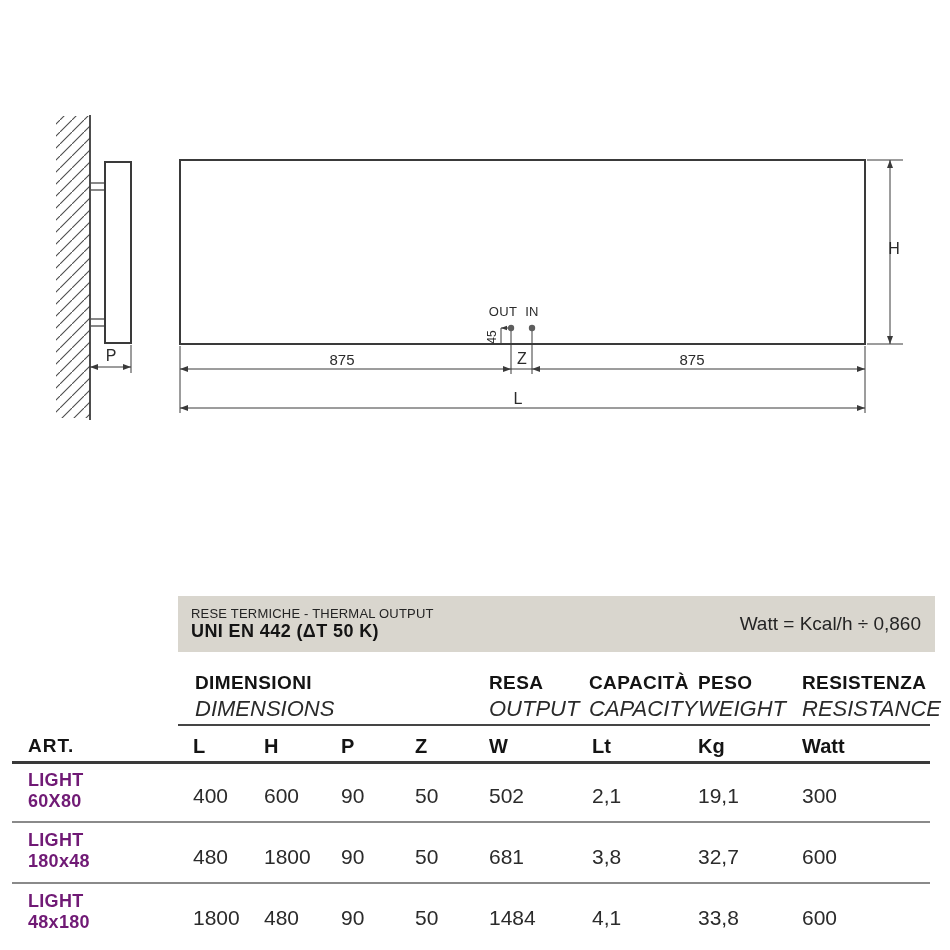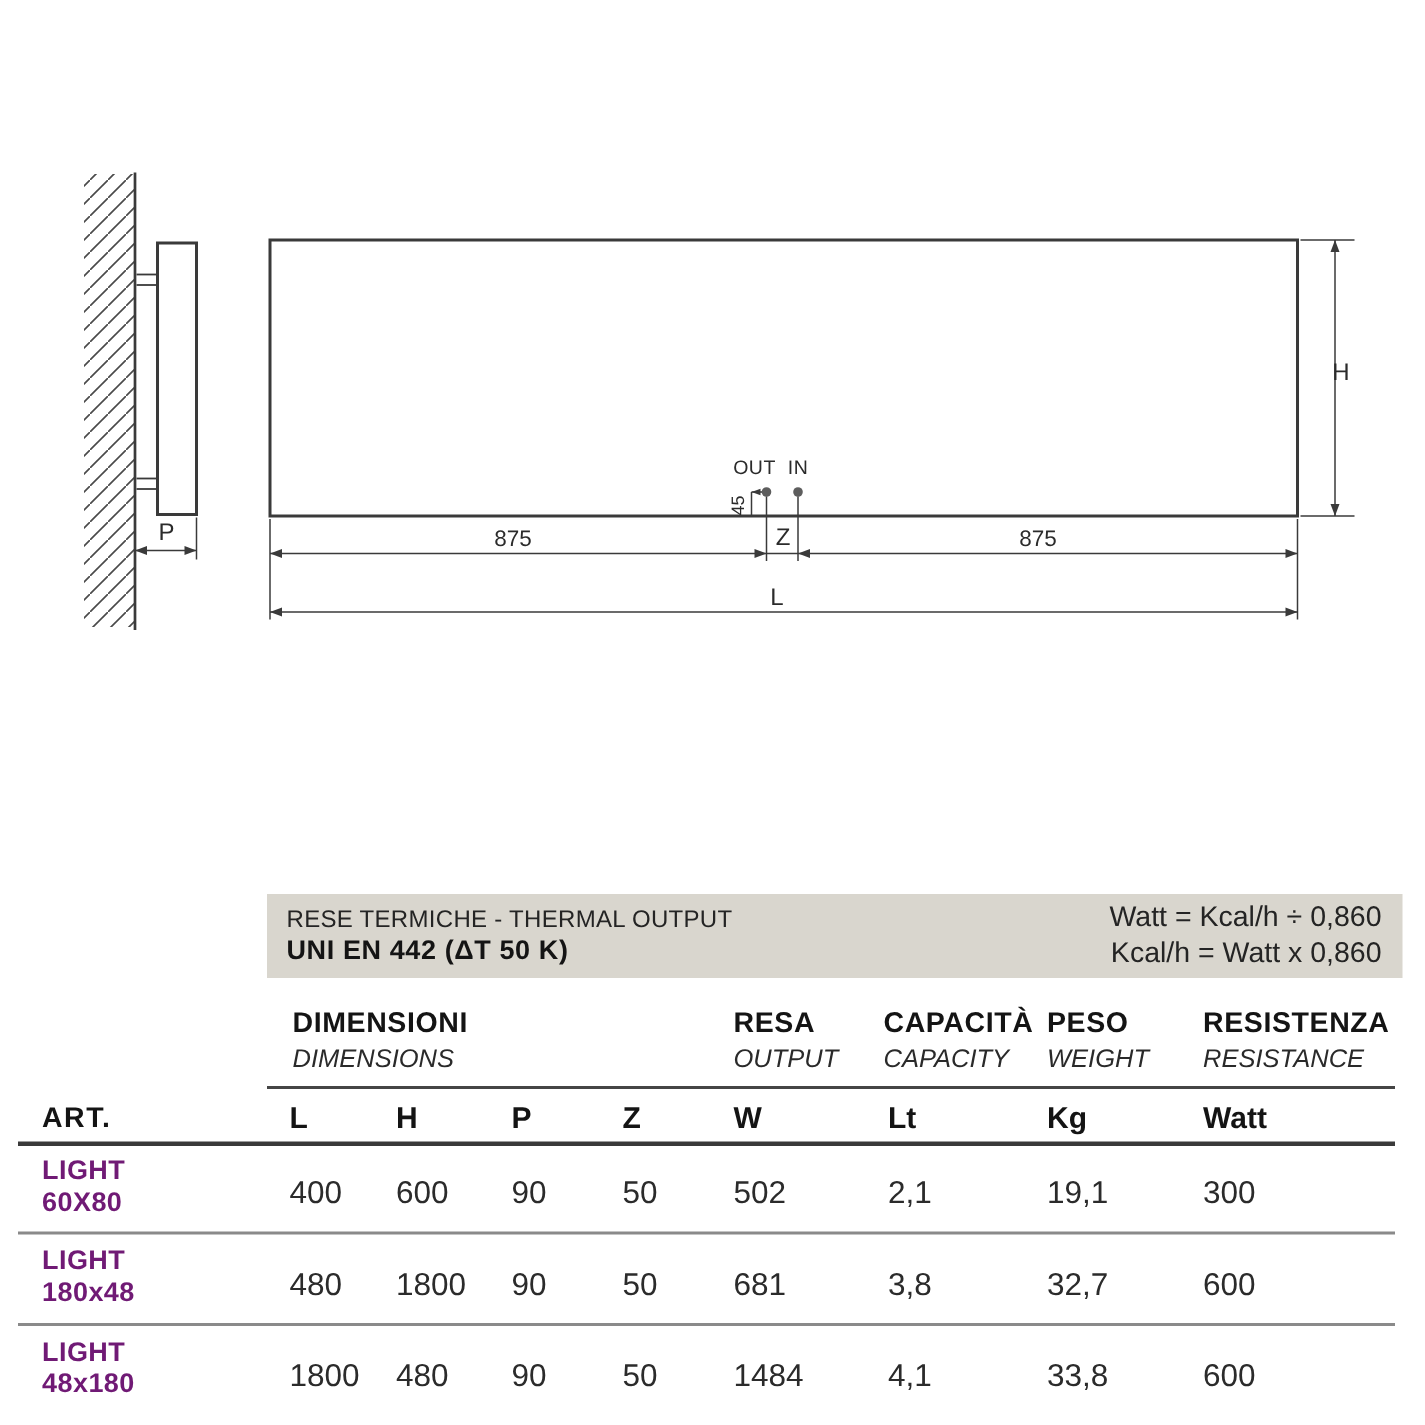--- a/index.html
+++ b/index.html
@@ -11,27 +11,27 @@
   .lbl{position:absolute;color:#2b2b2b;white-space:nowrap;}
   .lbl.center{text-align:center;}
   .dim-s{font-size:15px;}
   .dim-m{font-size:16px;}
   .dim-xs{font-size:13px;letter-spacing:0.3px;}
   .rot{transform:translate(-50%,-50%) rotate(-90deg);font-size:12px;}
   
   .band{position:absolute;left:178px;top:596px;width:757px;height:56px;background:#d9d6ce;
         box-sizing:border-box;display:flex;justify-content:space-between;align-items:center;
         padding:4px 14px 4px 13px;}
-  .band-t1{font-size:16px;letter-spacing:0.2px;color:#242424;}
+  .band-t1{font-size:13px;letter-spacing:0.2px;color:#242424;}
   .band-t2{font-size:18px;font-weight:bold;letter-spacing:0.4px;color:#141414;}
   .band-right{text-align:right;font-size:19px;line-height:1.25;color:#242424;}
   
   .ghead{position:absolute;top:672px;}
   .g-it{font-size:19px;font-weight:bold;letter-spacing:0.4px;color:#141414;}
-  .g-en{font-size:17px;font-style:italic;color:#2a2a2a;margin-top:2px;}
+  .g-en{font-size:22px;font-style:italic;color:#2a2a2a;margin-top:2px;}
   .vrow{position:absolute;left:0;top:0;width:950px;height:56px;}
   .vrow span,.vrow .art{position:absolute;top:0;}
   .art-h{font-size:19px;font-weight:bold;letter-spacing:1px;color:#141414;}
   .sub{font-size:20px;font-weight:bold;color:#141414;}
   .art{font-size:18px;font-weight:bold;line-height:21px;color:#701a75;letter-spacing:0.3px;}
   .val{font-size:21px;color:#2b2b2b;}
   .c0{left:193px;} .c1{left:264px;} .c2{left:341px;} .c3{left:415px;}
   .c4{left:489px;} .c5{left:592px;} .c6{left:698px;} .c7{left:802px;}
   .hline{position:absolute;}
   .ln-thin{left:178px;top:724px;width:752px;height:2px;background:#454545;}
@@ -117,21 +117,20 @@
     <span class="lbl rot" style="left:492px;top:337px;">45</span>
   </div>
 
   <div class="band">
     <div>
       <div class="band-t1">RESE TERMICHE - THERMAL OUTPUT</div>
       <div class="band-t2">UNI EN 442 (ΔT 50 K)</div>
     </div>
     <div class="band-right">
       <div>Watt = Kcal/h ÷ 0,860</div>
-      <div>Kcal/h = Watt x 0,860</div>
     </div>
   </div>
 
   <div class="ghead" style="left:195px;">
     <div class="g-it">DIMENSIONI</div>
     <div class="g-en">DIMENSIONS</div>
   </div>
   <div class="ghead" style="left:489px;">
     <div class="g-it">RESA</div>
     <div class="g-en">OUTPUT</div>

